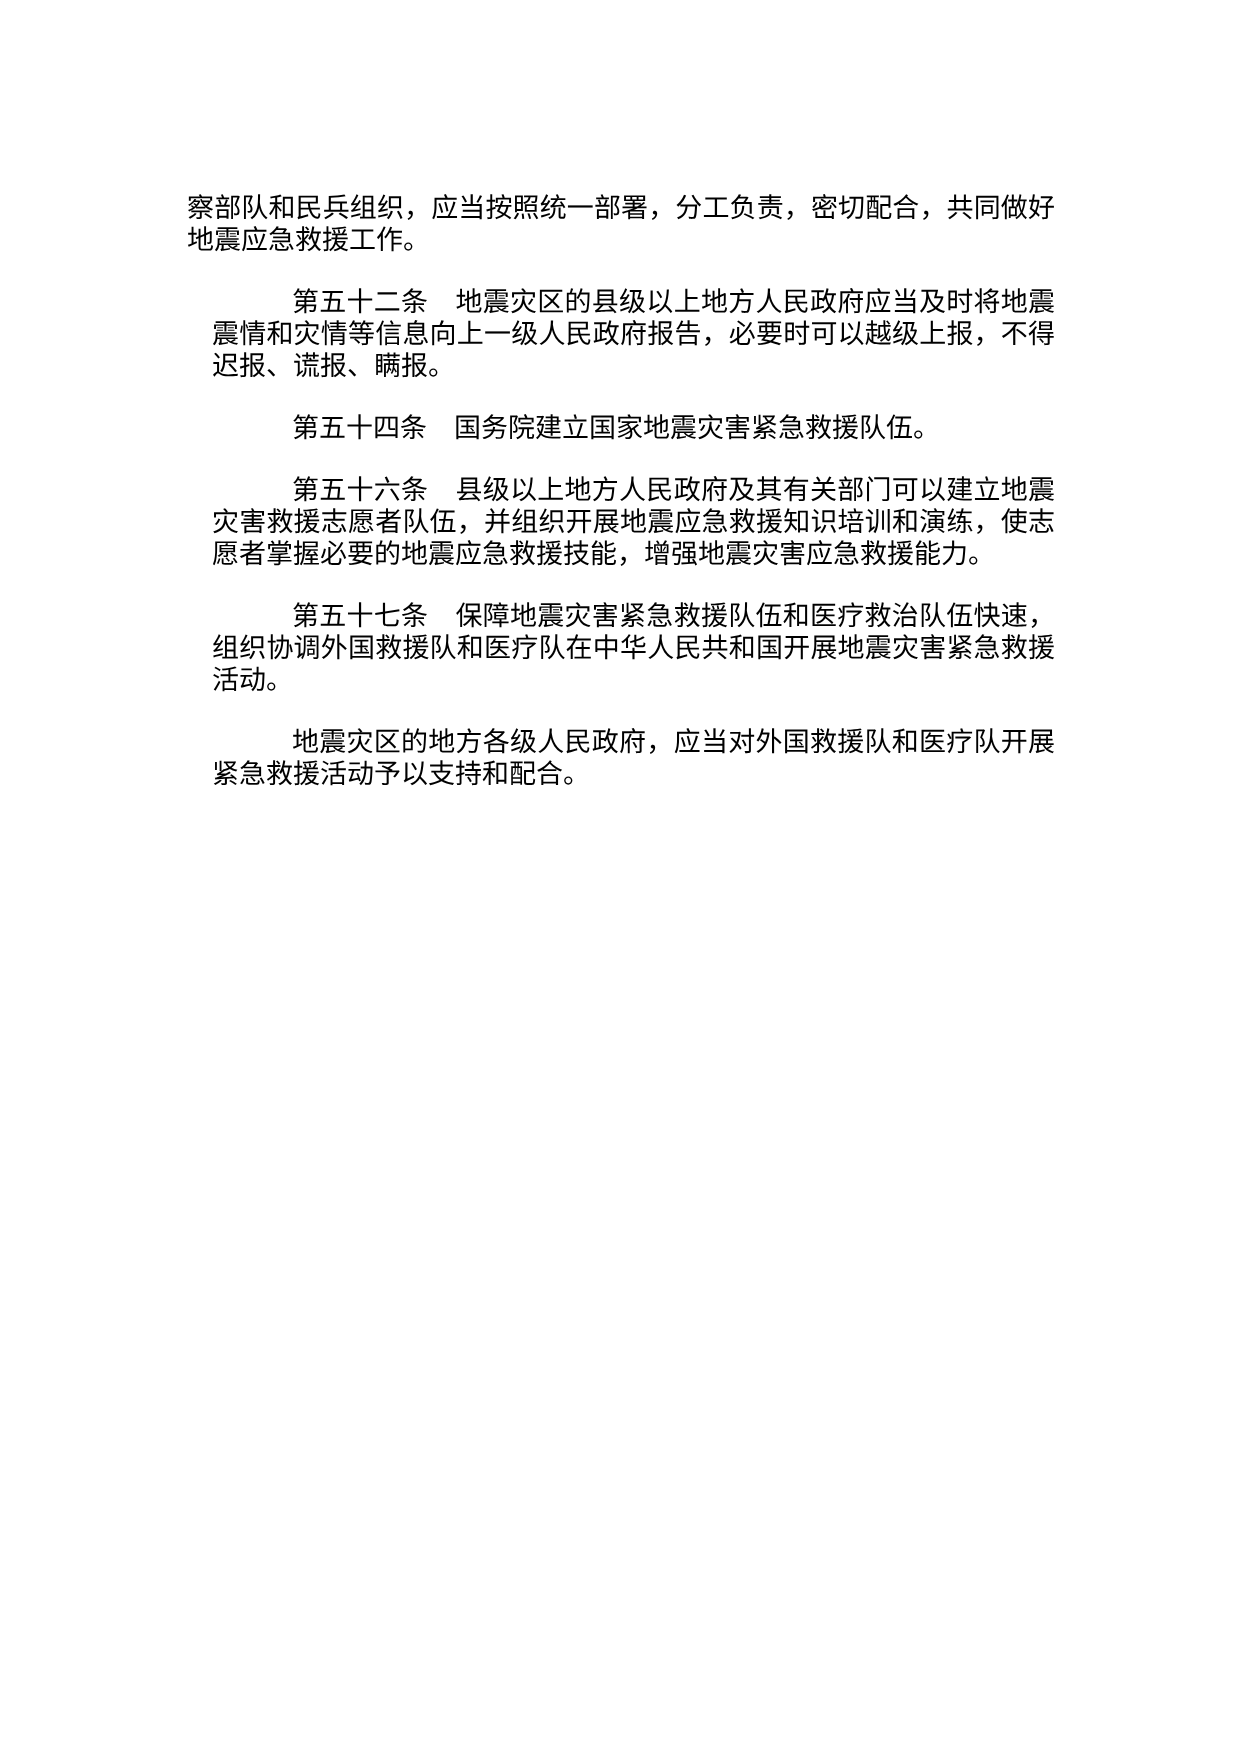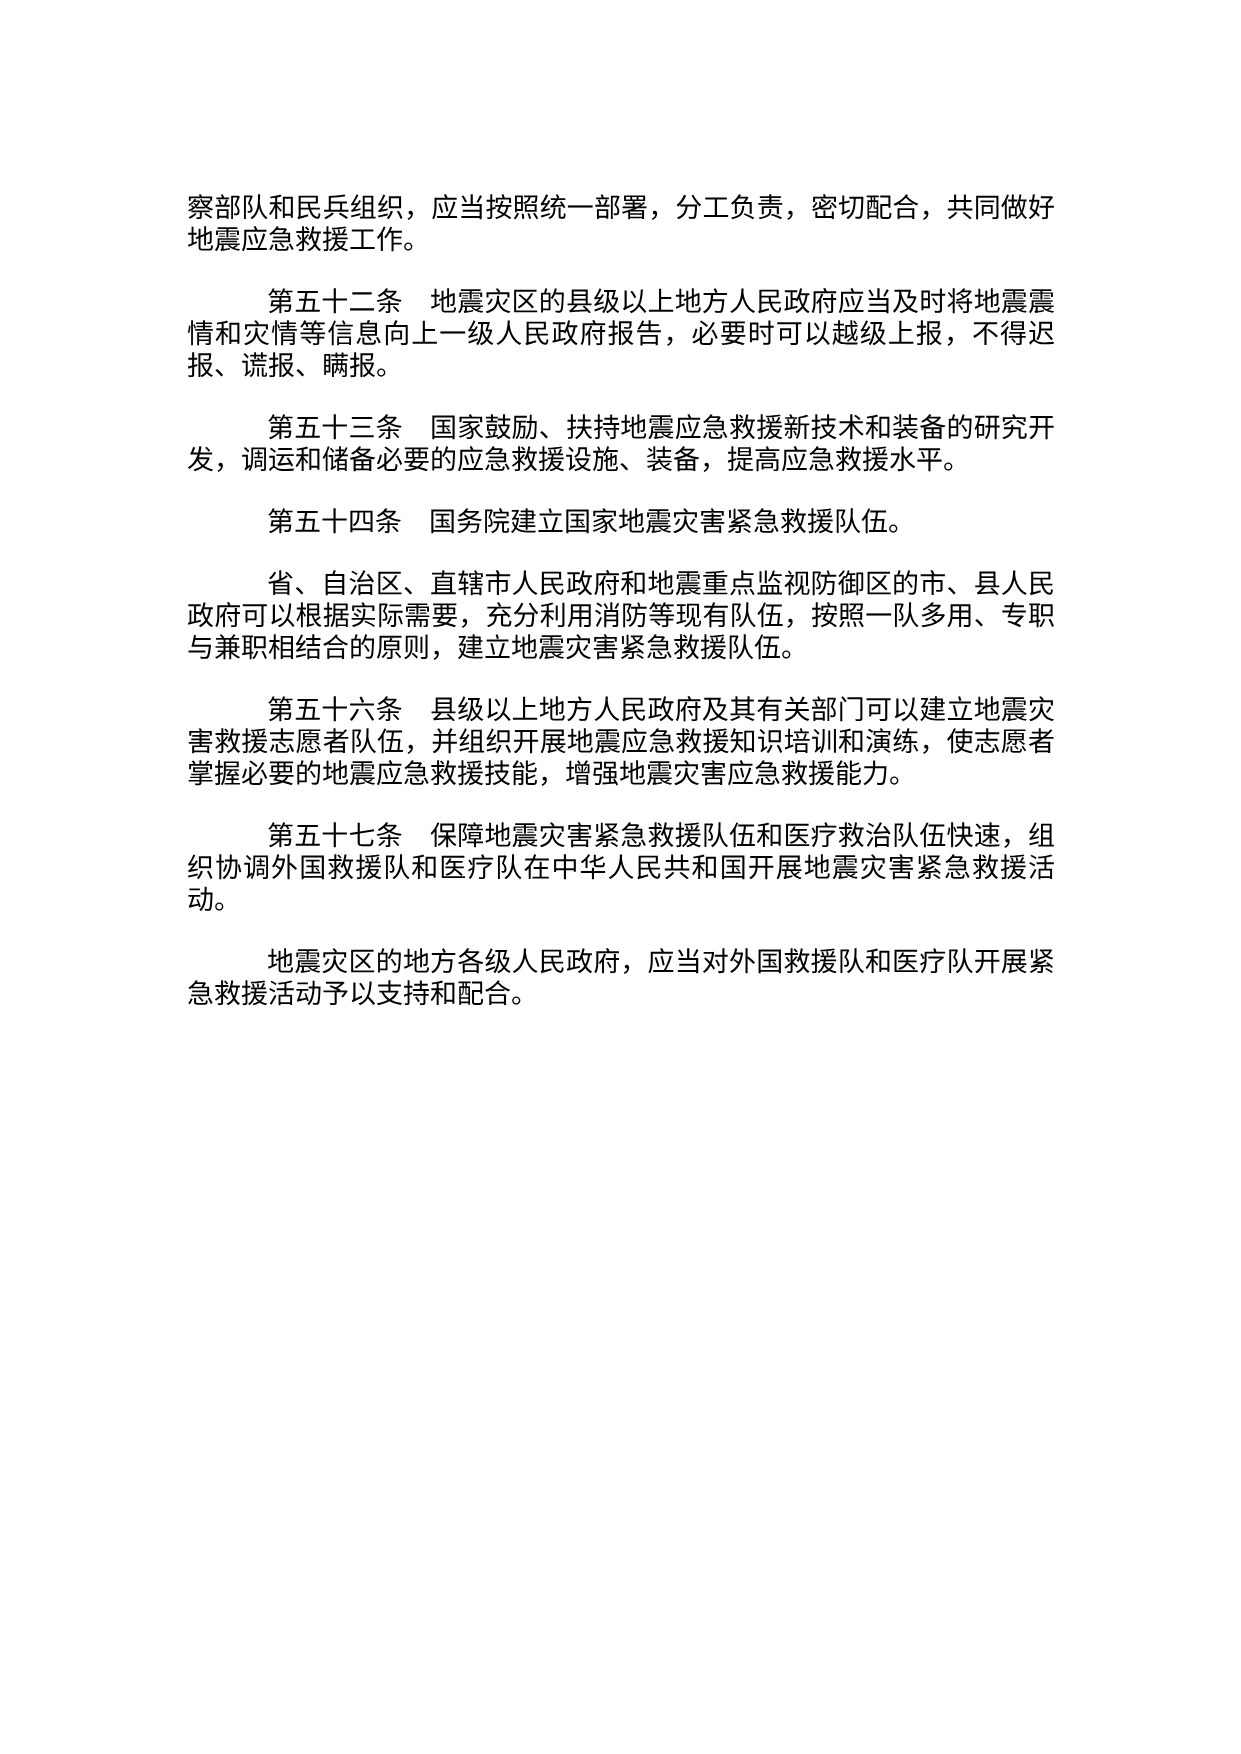--- a/index.html
+++ b/index.html
@@ -29,29 +29,28 @@
   }
   .content p {
     margin: 30px 0 0 0;
     padding: 0;
   }
   .content p:first-child {
     margin-top: 0;
   }
   .content p.indent {
     text-indent: 80px;
+    margin-left: 25px;
   }
 </style>
 </head>
 <body>
 
 <div class="page" style="background: rgb(255, 255, 255);">
   <div class="content" id="doc-content" style="color: rgb(0, 0, 0);">
       <p>察部队和民兵组织，应当按照统一部署，分工负责，密切配合，共同做好地震应急救援工作。</p>
       <p class="indent">第五十二条　地震灾区的县级以上地方人民政府应当及时将地震震情和灾情等信息向上一级人民政府报告，必要时可以越级上报，不得迟报、谎报、瞒报。</p>
-      <p class="indent">第五十三条　国家鼓励、扶持地震应急救援新技术和装备的研究开发，调运和储备必要的应急救援设施、装备，提高应急救援水平。</p>
       <p class="indent">第五十四条　国务院建立国家地震灾害紧急救援队伍。</p>
-      <p class="indent">省、自治区、直辖市人民政府和地震重点监视防御区的市、县人民政府可以根据实际需要，充分利用消防等现有队伍，按照一队多用、专职与兼职相结合的原则，建立地震灾害紧急救援队伍。</p>
       <p class="indent">第五十六条　县级以上地方人民政府及其有关部门可以建立地震灾害救援志愿者队伍，并组织开展地震应急救援知识培训和演练，使志愿者掌握必要的地震应急救援技能，增强地震灾害应急救援能力。</p>
       <p class="indent">第五十七条　保障地震灾害紧急救援队伍和医疗救治队伍快速，组织协调外国救援队和医疗队在中华人民共和国开展地震灾害紧急救援活动。</p>
       <p class="indent">地震灾区的地方各级人民政府，应当对外国救援队和医疗队开展紧急救援活动予以支持和配合。</p>
     </div>
 </div>
 
 </body></html>

